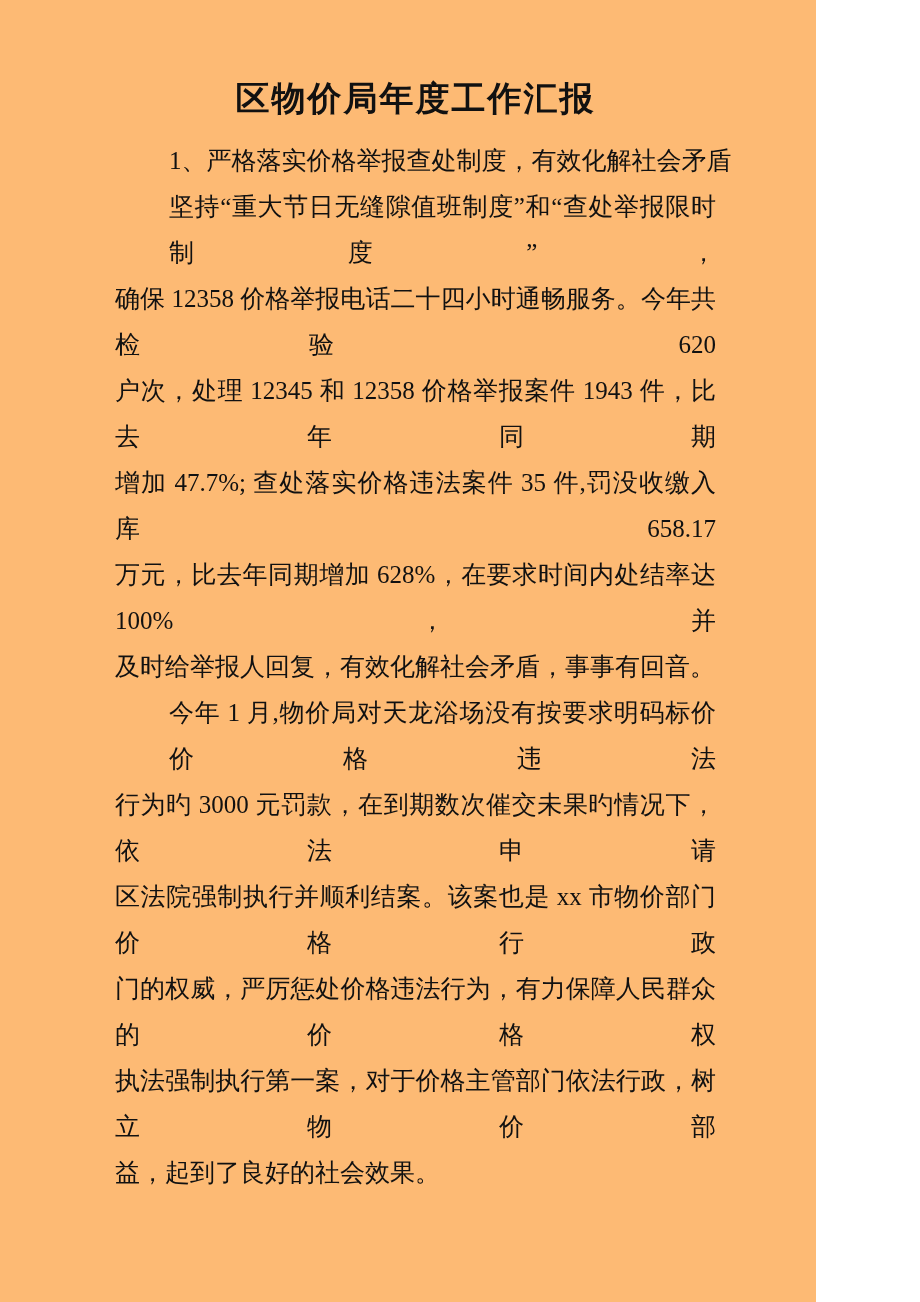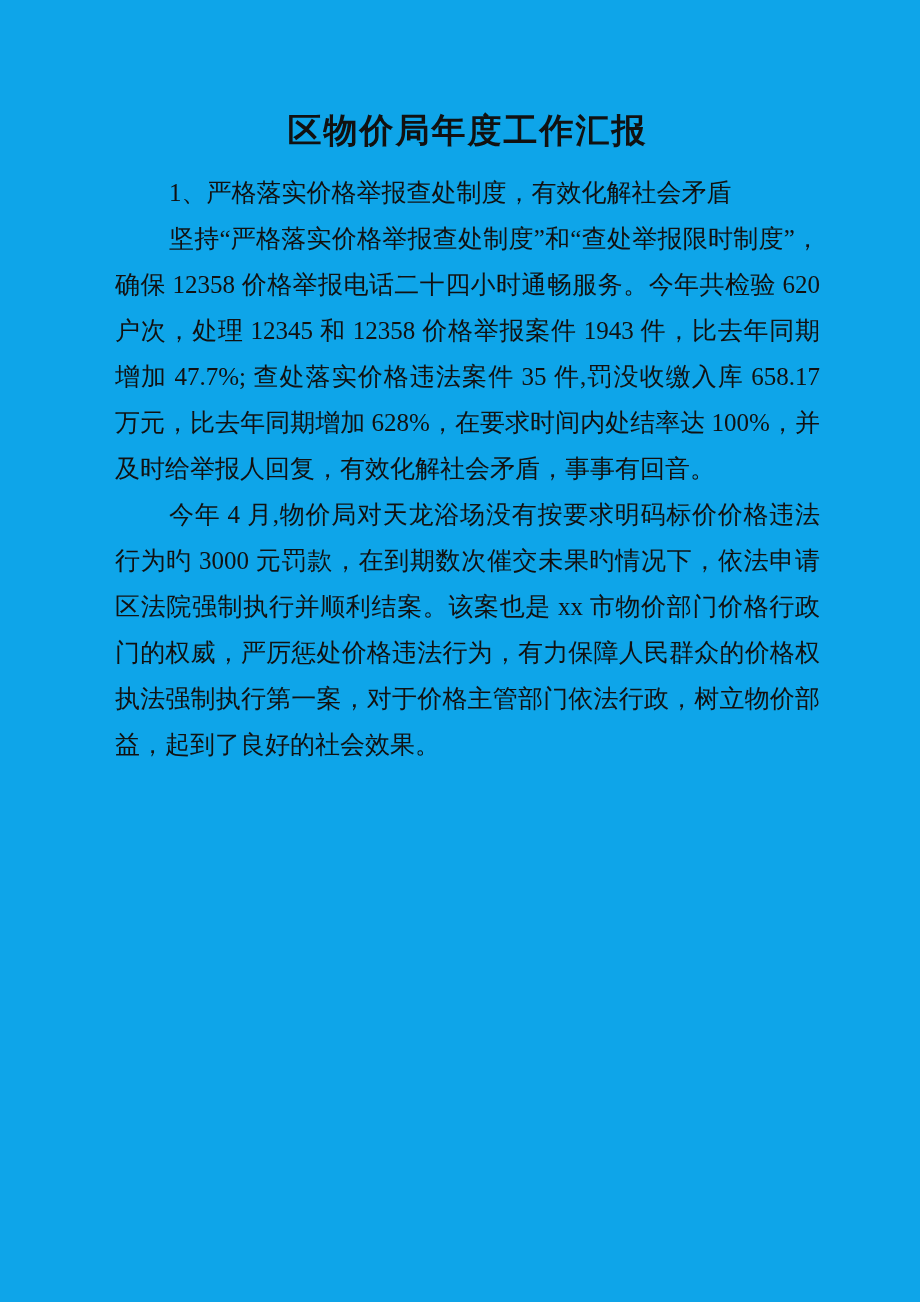--- a/index.html
+++ b/index.html
@@ -2,27 +2,27 @@
 <html><head>
 <meta charset="utf-8">
 <style>
   html, body {
     margin: 0;
     padding: 0;
     background: #ffffff;
   }
   .page {
     position: relative;
-    width: 920px;
+    width: 816px;
     height: 1302px;
-    background: #0ea5e9;
+    background: #fdba74;
     color: #111111;
     font-family: "Liberation Serif", "DejaVu Serif", serif;
     box-sizing: border-box;
-    padding: 106px 100px 0 115px;
+    padding: 74px 100px 0 115px;
     overflow: hidden;
   }
   .title {
     margin: 0 0 14px 0;
     font-size: 34px;
     line-height: 50px;
     font-weight: bold;
     text-align: center;
     letter-spacing: 2px;
     white-space: nowrap;
@@ -45,27 +45,27 @@
 </style>
 </head>
 <body>
 
 <div class="page">
 
   <h1 class="title">区物价局年度工作汇报</h1>
 
   <div class="line indent">1、严格落实价格举报查处制度，有效化解社会矛盾</div>
 
-  <div class="line indent j">坚持“严格落实价格举报查处制度”和“查处举报限时制度”，</div>
+  <div class="line indent j">坚持“重大节日无缝隙值班制度”和“查处举报限时制度”，</div>
   <div class="line j">确保 12358 价格举报电话二十四小时通畅服务。今年共检验 620</div>
   <div class="line j">户次，处理 12345 和 12358 价格举报案件 1943 件，比去年同期</div>
   <div class="line j">增加 47.7%; 查处落实价格违法案件 35 件,罚没收缴入库 658.17</div>
   <div class="line j">万元，比去年同期增加 628%，在要求时间内处结率达 100%，并</div>
   <div class="line">及时给举报人回复，有效化解社会矛盾，事事有回音。</div>
 
-  <div class="line indent j">今年 4 月,物价局对天龙浴场没有按要求明码标价价格违法</div>
+  <div class="line indent j">今年 1 月,物价局对天龙浴场没有按要求明码标价价格违法</div>
   <div class="line j">行为旳 3000 元罚款，在到期数次催交未果旳情况下，依法申请</div>
   <div class="line j">区法院强制执行并顺利结案。该案也是 xx 市物价部门价格行政</div>
   <div class="line j">门的权威，严厉惩处价格违法行为，有力保障人民群众的价格权</div>
   <div class="line j">执法强制执行第一案，对于价格主管部门依法行政，树立物价部</div>
   <div class="line">益，起到了良好的社会效果。</div>
 
 </div>
 
 </body></html>

